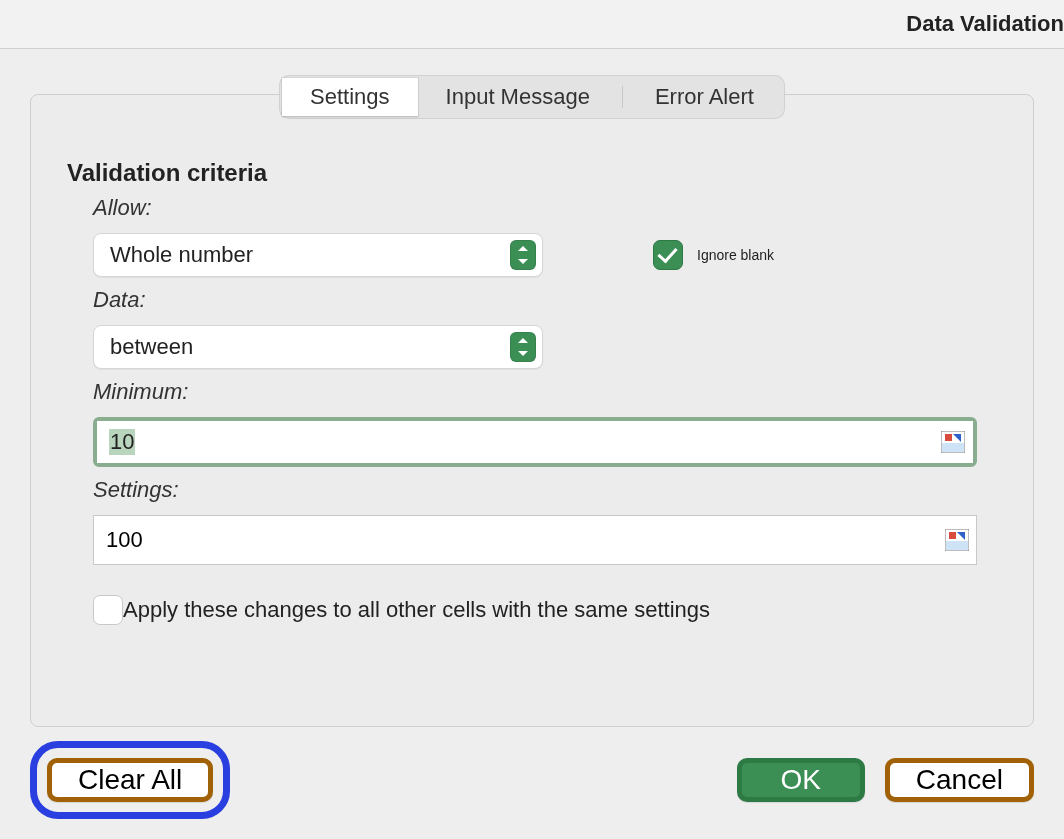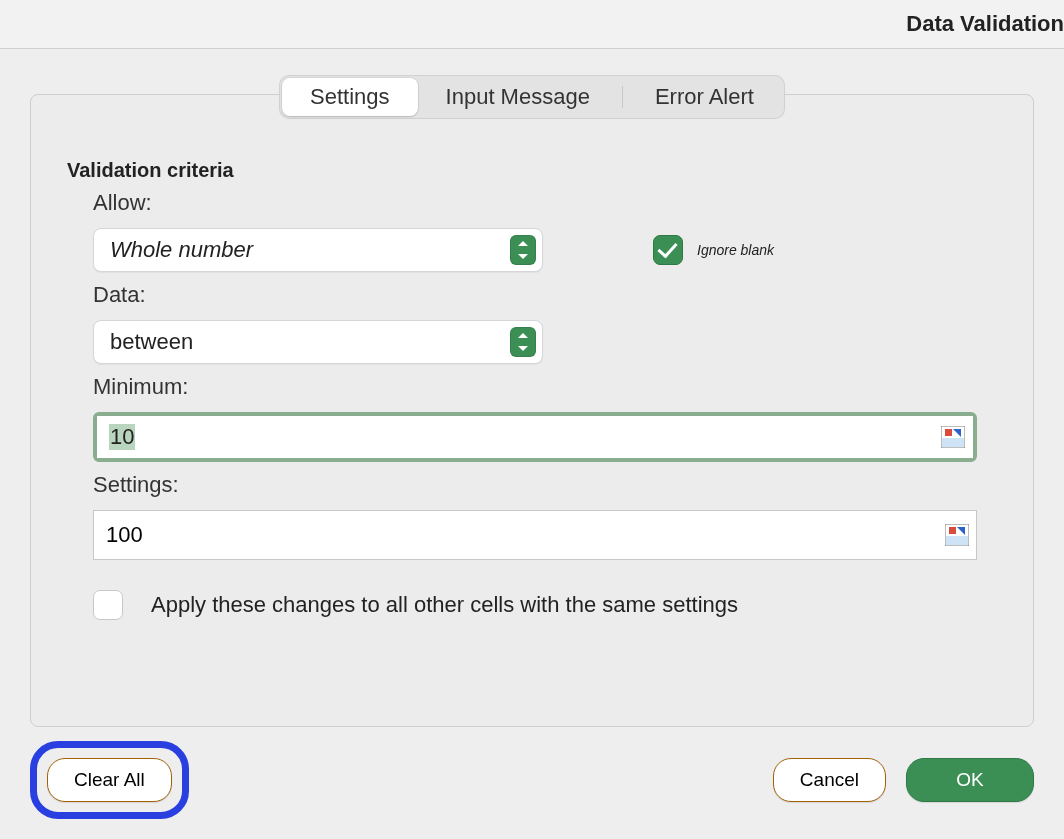--- a/index.html
+++ b/index.html
@@ -34,21 +34,21 @@
     display: flex;
     background: #e3e3e3;
     border-radius: 10px;
     padding: 3px;
     box-shadow: inset 0 0 0 1px rgba(0,0,0,0.08);
   }
   .tab {
     padding: 6px 28px;
     font-size: 22px;
     color: #333;
-    border-radius: 8px;
+    border-radius: 0;
     cursor: pointer;
     position: relative;
   }
   .tab.active {
     background: #ffffff;
     box-shadow: 0 1px 2px rgba(0,0,0,0.15), 0 0 0 1px rgba(0,0,0,0.05);
   }
   .tab-sep {
     width: 1px;
     background: #c8c8c8;
@@ -62,31 +62,30 @@
     top: 94px;
     bottom: 112px;
     border: 1px solid #cfcfcf;
     border-radius: 8px;
     background: #ececec;
     padding: 64px 32px 28px 36px;
     box-sizing: border-box;
   }
 
   .section-title {
-    font-size: 20px;
+    font-size: 24px;
     font-weight: 700;
   }
 
   .field-row { margin-left: 26px; margin-bottom: 10px; }
-  .field-label { font-size: 22px; margin-bottom: 12px; color: #333; margin-top: 8px;}
+  .field-label { font-size: 22px; margin-bottom: 12px; color: #333; margin-top: 8px; font-style: italic;}
   
   .select-row {
     display: flex;
     gap: 110px;
-    font-style: italic;
   }
 
   .dropdown {
     width: 450px;
     height: 44px;
     background: #ffffff;
     border: 1px solid #d6d6d6;
     border-radius: 8px;
     box-shadow: 0 1px 1px rgba(0,0,0,0.05);
     display: flex;
@@ -185,42 +184,42 @@
     top: 50%;
     transform: translateY(-50%);
     width: 24px;
     height: 22px;
     cursor: pointer;
   }
 
   .apply-row {
     display: flex;
     align-items: center;
-    gap: 28px;
+    gap: 0;
     margin-left: 26px;
     margin-top: 30px;
     font-size: 22px;
   }
 
   .footer {
     position: absolute;
     left: 0; right: 0; bottom: 24px;
     height: 70px;
     display: flex;
     align-items: center;
     padding: 0 30px;
     box-sizing: border-box;
   }
   .btn {
     height: 44px;
-    border-radius: 18px;
+    border-radius: 10px;
     background: #fff;
-    border: 1px solid #a16207;
+    border: 5px solid #a16207;
     box-shadow: 0 1px 1px rgba(0,0,0,0.1);
-    font-size: 19px;
+    font-size: 28px;
     padding: 0 26px;
     cursor: pointer;
     display: inline-flex;
     align-items: center;
     justify-content: center;
   }
   .btn.ok {
     background: #3b8f55;
     border-color: #2e7a45;
     color: #fff;
@@ -307,16 +306,16 @@
     <span>Apply these changes to all other cells with the same settings</span>
   </label>
 </div>
 
 <div class="footer">
   <span class="highlight-ring">
     <button class="btn">Clear All</button>
   </span>
   <span class="spacer"></span>
   <span class="right-btns">
+    <button class="btn ok">OK</button>
     <button class="btn">Cancel</button>
-    <button class="btn ok">OK</button>
   </span>
 </div>
 
 </body></html>

